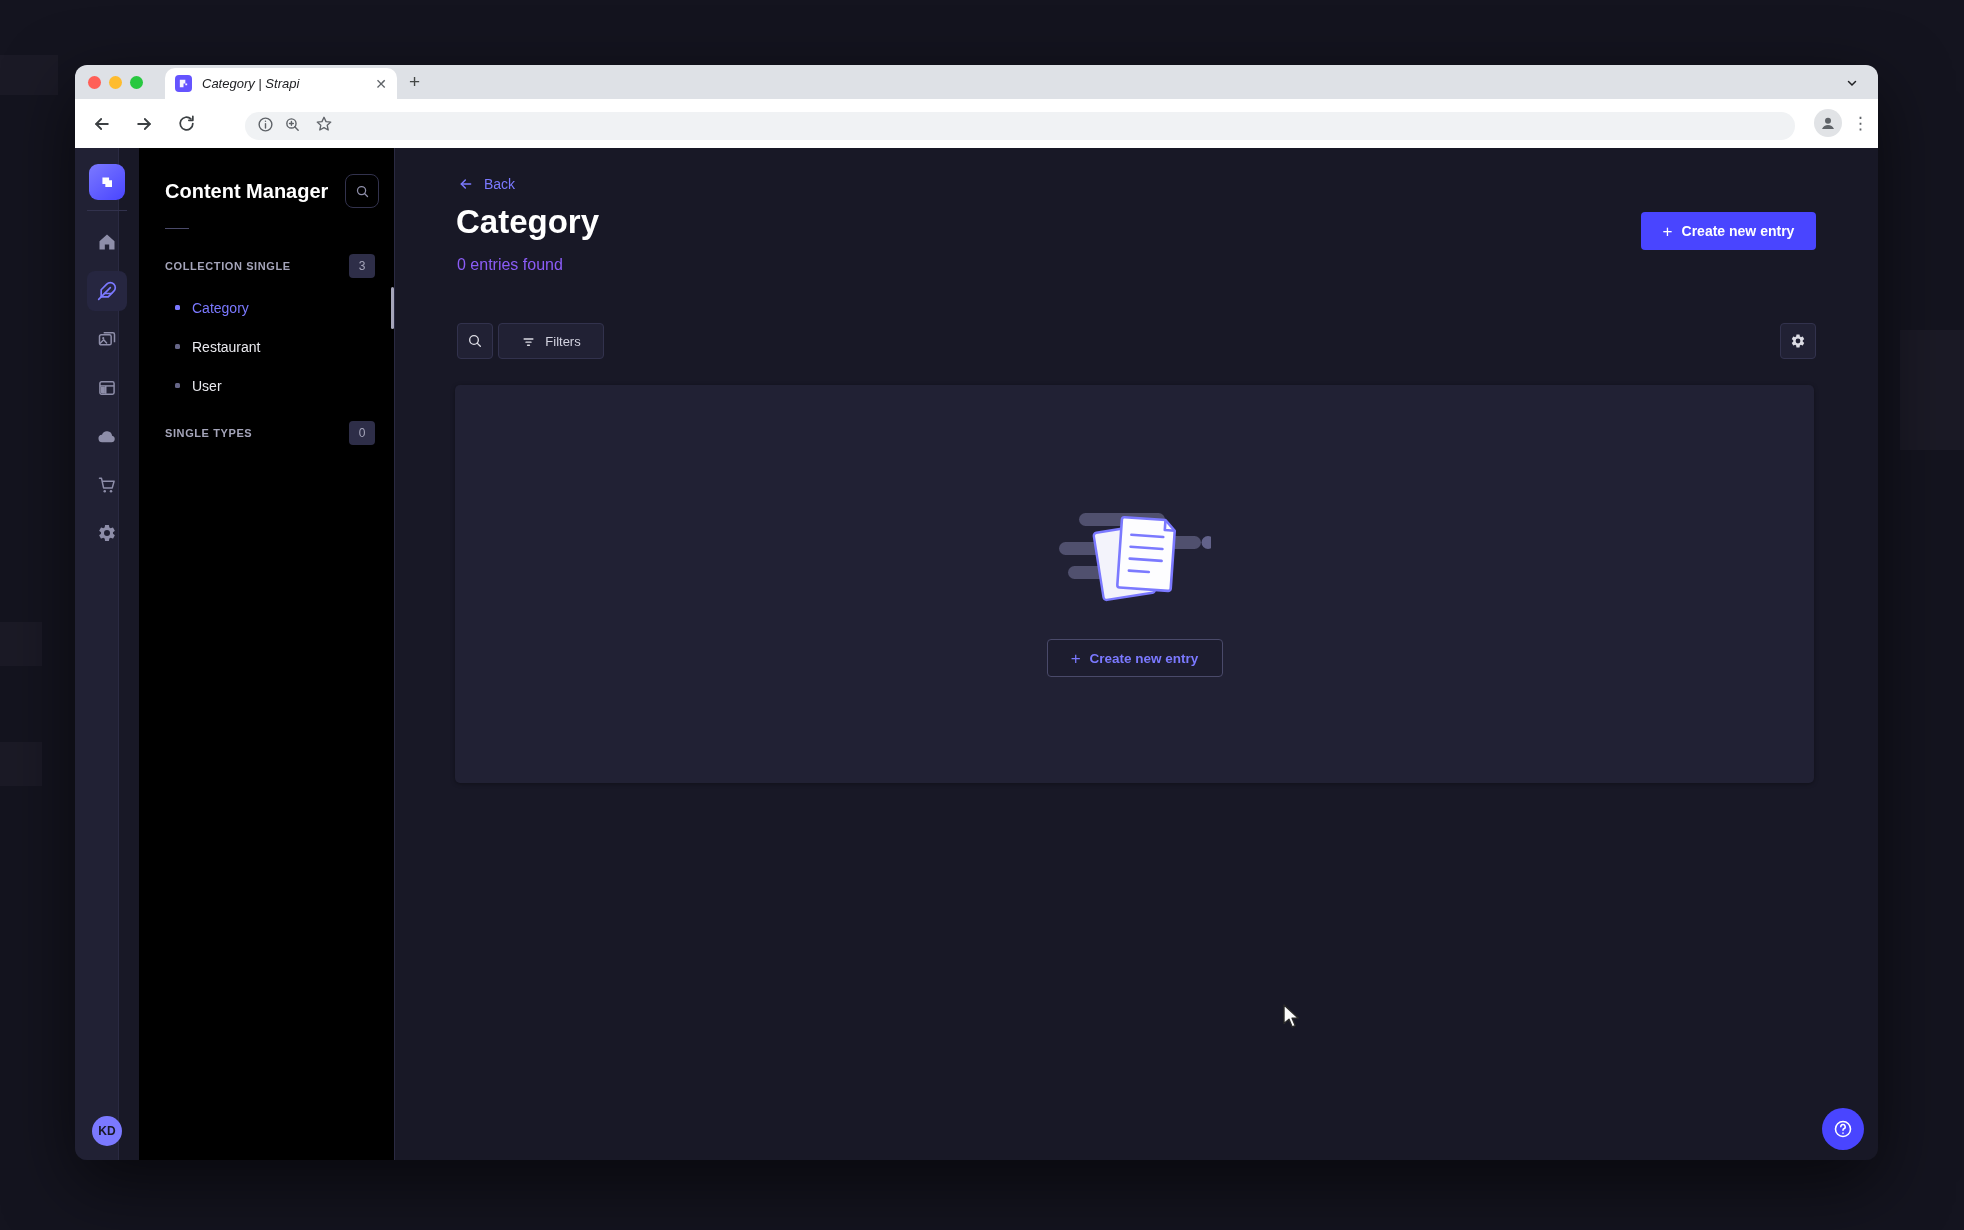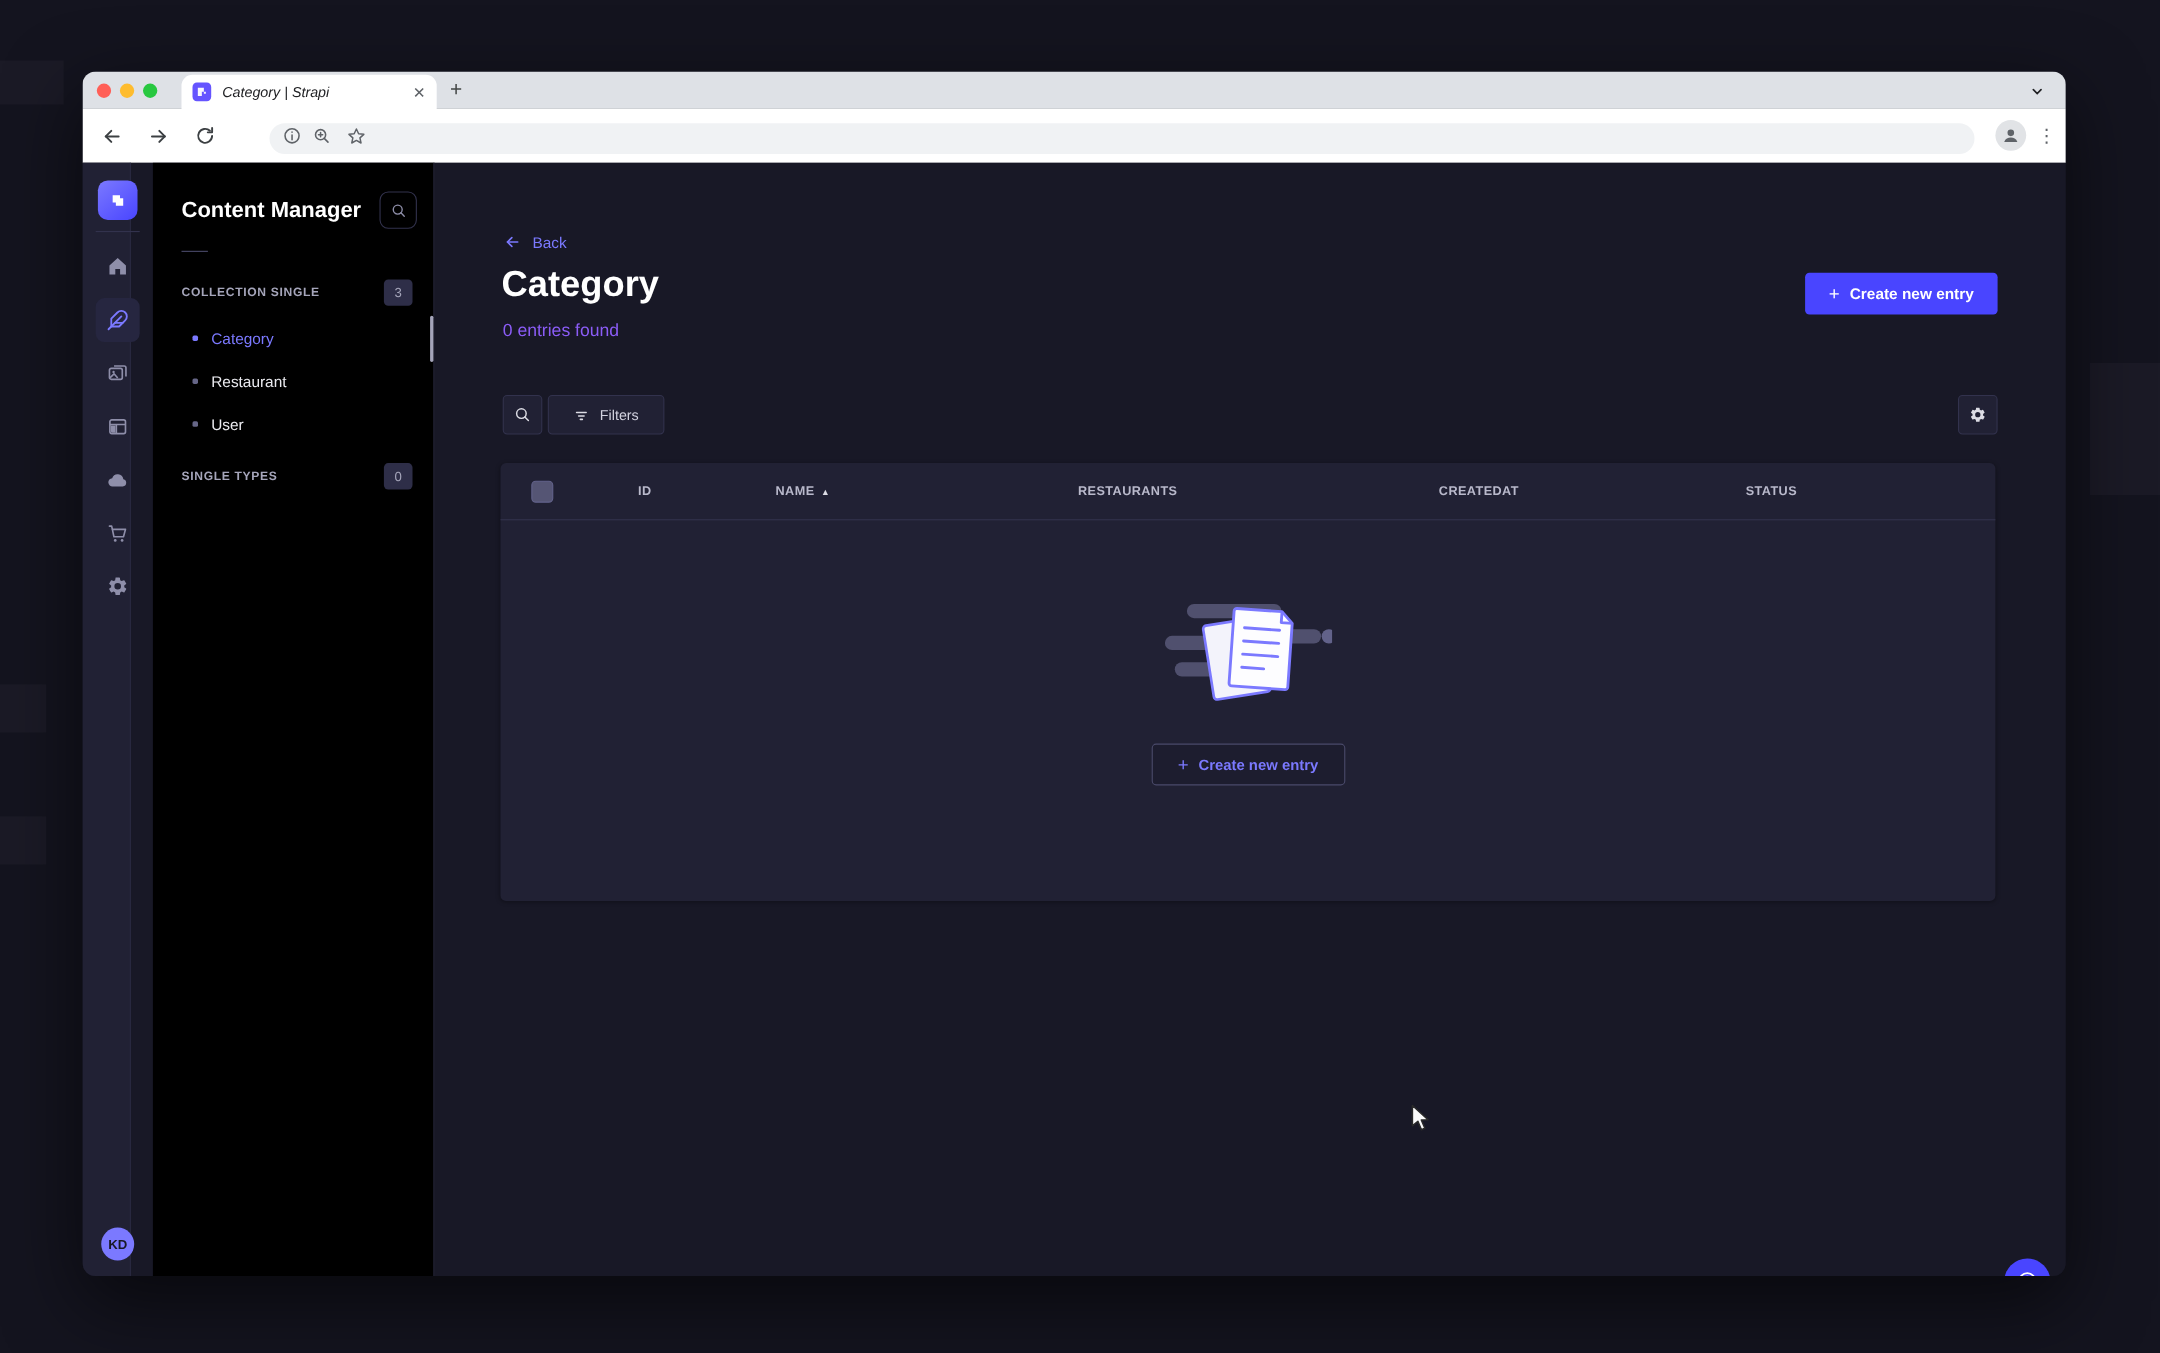--- a/index.html
+++ b/index.html
@@ -74,21 +74,21 @@
                color:#a5a5ba; font-size:12px; display:flex; align-items:center; justify-content:center; }
   .nav-item { position:absolute; left:26px; width:200px; height:39px; display:flex; align-items:center; gap:12px; }
   .nav-bullet { width:5px; height:5px; border-radius:1.5px; background:#666687; flex:none; margin-left:10px; }
   .nav-item span.lbl { font-size:14px; color:#eaeaef; }
   .nav-item.active .nav-bullet { background:#7b79ff; }
   .nav-item.active span.lbl { color:#7b79ff; }
   .subnav-indicator { position:absolute; left:252px; top:139px; width:3px; height:42px;
                       background:#a5a5ba; border-radius:2px; }
 
   
-  .content { position:absolute; left:320px; top:0; width:1483px; height:100%;margin-top:36px; }
+  .content { position:absolute; left:320px; top:0; width:1483px; height:100%; }
   .back-link { position:absolute; left:63px; top:28px; display:flex; align-items:center; gap:10px;
                color:#7b79ff; font-size:14px; }
   .page-title { position:absolute; left:61px; top:55px; font-size:33px; font-weight:bold; color:#ffffff; }
   .page-sub { position:absolute; left:62px; top:108px; font-size:16px; color:#8b5cf6; }
   .btn-primary { position:absolute; left:1246px; top:64px; width:175px; height:38px; background:#4945ff;
                  border:none; border-radius:4px; color:#ffffff; font-size:14px; font-weight:bold;
                  display:flex; align-items:center; justify-content:center; gap:9px; }
   .plus-glyph { font-size:17px; font-weight:normal; line-height:1; }
 
   .act-search { position:absolute; left:62px; top:175px; width:36px; height:36px; background:#212134;
@@ -337,39 +337,20 @@
           </svg>
         <span>Filters</span>
       </button>
       <span class="act-gear">
         <svg width="16" height="16" viewBox="0 0 24 24" fill="#dcdce4">
             <path d="M19.14 12.94c.04-.3.06-.61.06-.94s-.02-.64-.07-.94l2.03-1.58a.49.49 0 0 0 .12-.61l-1.92-3.32a.49.49 0 0 0-.59-.22l-2.39.96a7.3 7.3 0 0 0-1.62-.94l-.36-2.54a.48.48 0 0 0-.48-.41h-3.84c-.24 0-.43.17-.47.41l-.36 2.54c-.59.24-1.13.57-1.62.94l-2.39-.96a.48.48 0 0 0-.59.22L2.74 8.87c-.12.21-.08.47.12.61l2.03 1.58c-.05.3-.09.63-.09.94s.02.64.07.94l-2.03 1.58a.49.49 0 0 0-.12.61l1.92 3.32c.12.22.37.29.59.22l2.39-.96c.5.38 1.03.7 1.62.94l.36 2.54c.05.24.24.41.48.41h3.84c.24 0 .44-.17.47-.41l.36-2.54c.59-.24 1.13-.56 1.62-.94l2.39.96c.22.08.47 0 .59-.22l1.92-3.32c.12-.22.07-.47-.12-.61z M12 15.6a3.6 3.6 0 1 1 0-7.2 3.6 3.6 0 0 1 0 7.2z"></path>
           </svg>
       </span>
 
       <section class="panel">
-        <div class="thead">
-          <span class="checkbox"></span>
-          <span class="th" style="left:125px">
-            <span>ID</span>
-          </span>
-          <span class="th" style="left:250px">
-            <span>NAME</span>
-            <span class="sort-asc">▲</span>
-          </span>
-          <span class="th" style="left:525px">
-            <span>RESTAURANTS</span>
-          </span>
-          <span class="th" style="left:853px">
-            <span>CREATEDAT</span>
-          </span>
-          <span class="th" style="left:1132px">
-            <span>STATUS</span>
-          </span>
-        </div>
 
         <div class="empty">
           <span class="empty-ill">
             <svg width="152" height="112" viewBox="0 0 152 112">
               <g fill="#50506e">
                 <rect x="20" y="8" width="86" height="13" rx="6.5"></rect>
                 <rect x="96" y="31" width="46" height="13" rx="6.5"></rect>
                 <circle cx="149" cy="37.5" r="6.5" fill="#62628a"></circle>
                 <rect x="0" y="37" width="58" height="13" rx="6.5"></rect>
                 <rect x="9" y="61" width="64" height="13" rx="6.5"></rect>

